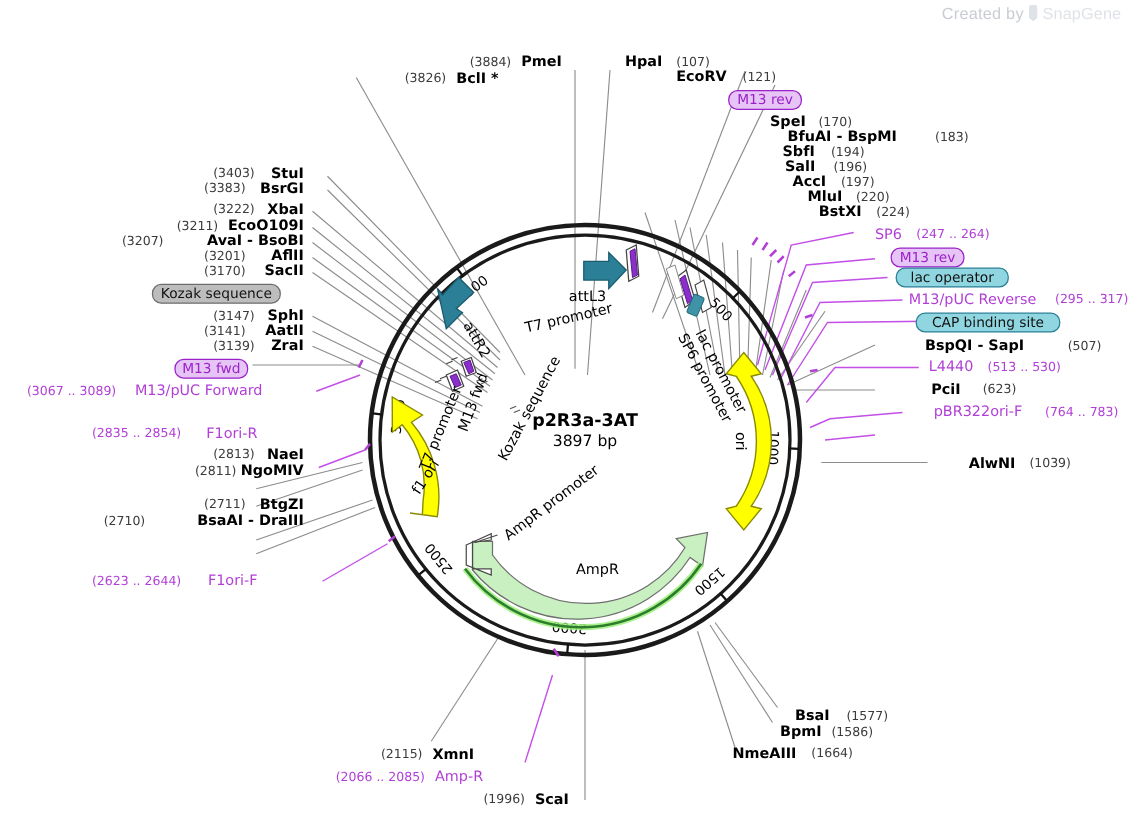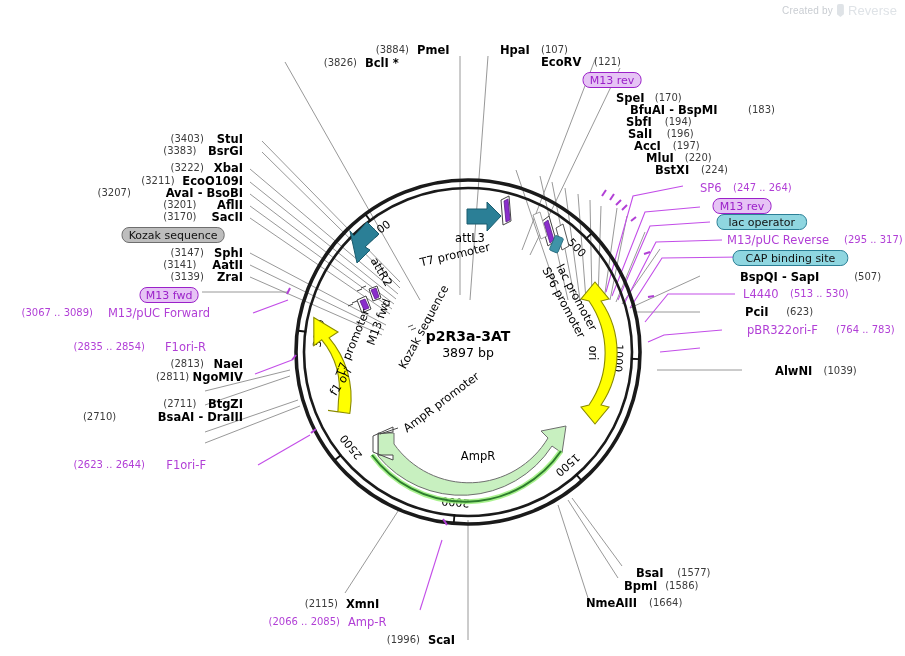--- a/index.html
+++ b/index.html
@@ -1,21 +1,21 @@
 <!DOCTYPE html>
 <html><head>
 <meta charset="utf-8">
 <style>
   html,body{margin:0;padding:0;background:#ffffff;}
   body{width:905px;height:656px;position:relative;overflow:hidden;
        font-family:"DejaVu Sans","Liberation Sans",sans-serif;}
   #map{position:absolute;left:0;top:0;width:905px;height:656px;}
   .wm{position:absolute;right:8px;top:3px;display:flex;align-items:center;gap:4px;
       font-family:"Liberation Sans",sans-serif;}
-  .wm .wm-t1{font-size:10px;color:#c9cdd2;letter-spacing:.2px;}
+  .wm .wm-t1{font-size:13px;color:#c9cdd2;letter-spacing:.2px;}
   .wm .wm-t2{font-size:13px;color:#dfe3e7;letter-spacing:.1px;}
   .wm .wm-mark{width:7px;height:13px;background:#dfe3e7;border-radius:2px 2px 0 0;
       clip-path:polygon(0 0,100% 0,100% 78%,50% 100%,0 78%);}
   text{dominant-baseline:middle;}
   .lbl-enz{font-weight:bold;font-size:11.5px;fill:#000;font-family:"DejaVu Sans",sans-serif;}
   .lbl-pos{font-size:10px;fill:#3b3b3b;font-family:"DejaVu Sans",sans-serif;}
   .lbl-feat{font-size:11.5px;fill:#b13fd6;font-family:"DejaVu Sans",sans-serif;}
   .lbl-featpos{font-size:10px;fill:#b13fd6;font-family:"DejaVu Sans",sans-serif;}
   .badge-txt{font-size:11px;fill:#111;font-family:"DejaVu Sans",sans-serif;}
   .badge-txt-p{font-size:11px;fill:#9b21c9;font-family:"DejaVu Sans",sans-serif;}
@@ -25,21 +25,21 @@
   .bp-lbl{font-size:12.5px;fill:#000;font-family:"DejaVu Sans",sans-serif;}
   .ldr{stroke:#8c8c8c;stroke-width:.9;fill:none;}
   .ldrp{stroke:#c34ee8;stroke-width:1.1;fill:none;}
 </style>
 </head>
 <body>
 
 <div class="wm">
   <span class="wm-t1">Created by</span>
   <span class="wm-mark"></span>
-  <span class="wm-t2">Reverse</span>
+  <span class="wm-t2">SnapGene</span>
 </div>
 
 <svg id="map" viewBox="0 0 905 656">
   <defs>
     <clipPath id="cp">
         <rect x="0" y="0" width="905" height="656"></rect>
       </clipPath>
   </defs>
 
   <g>

